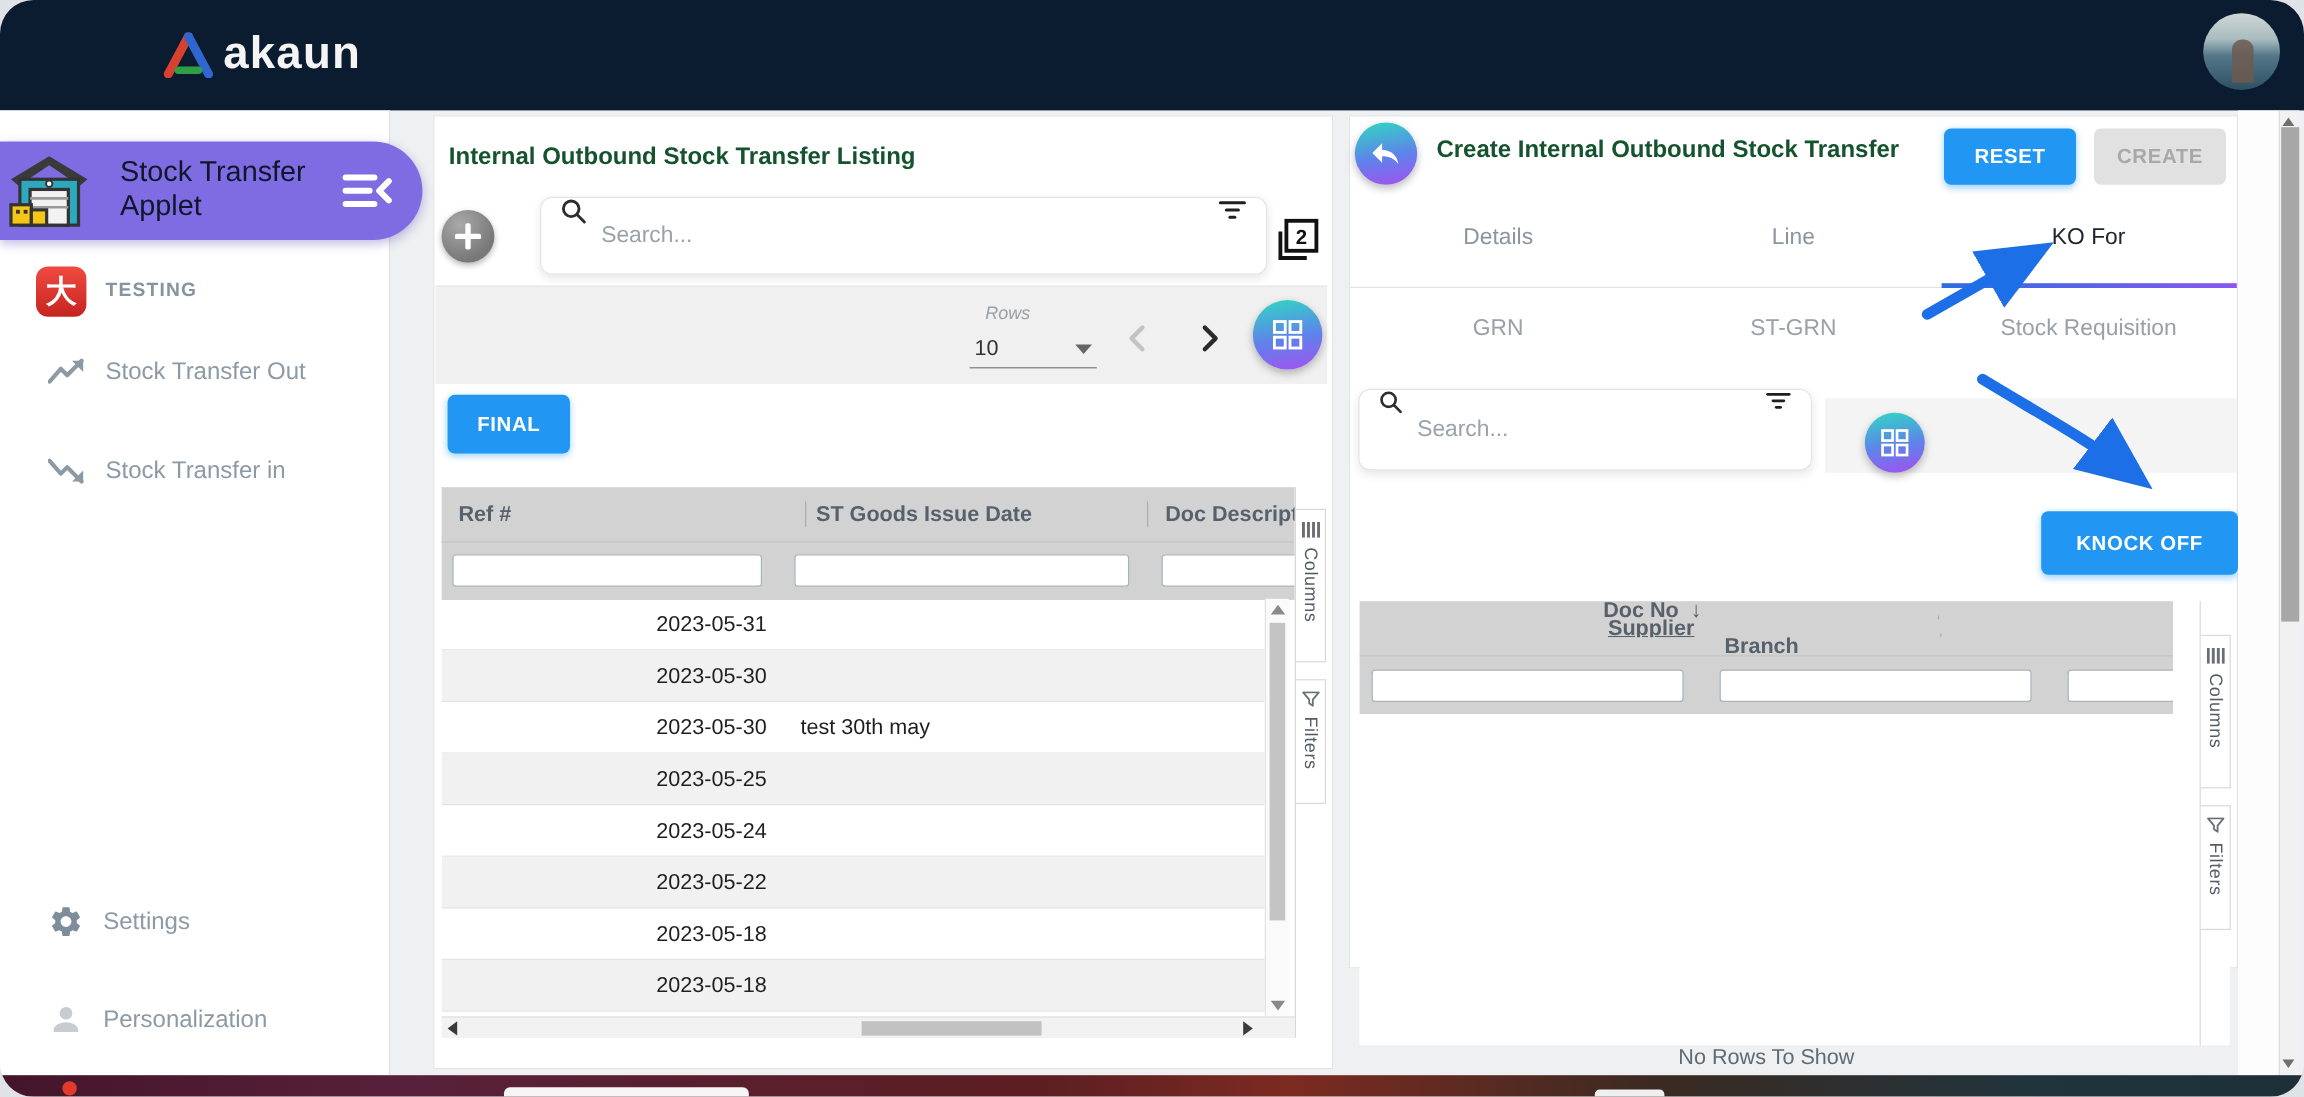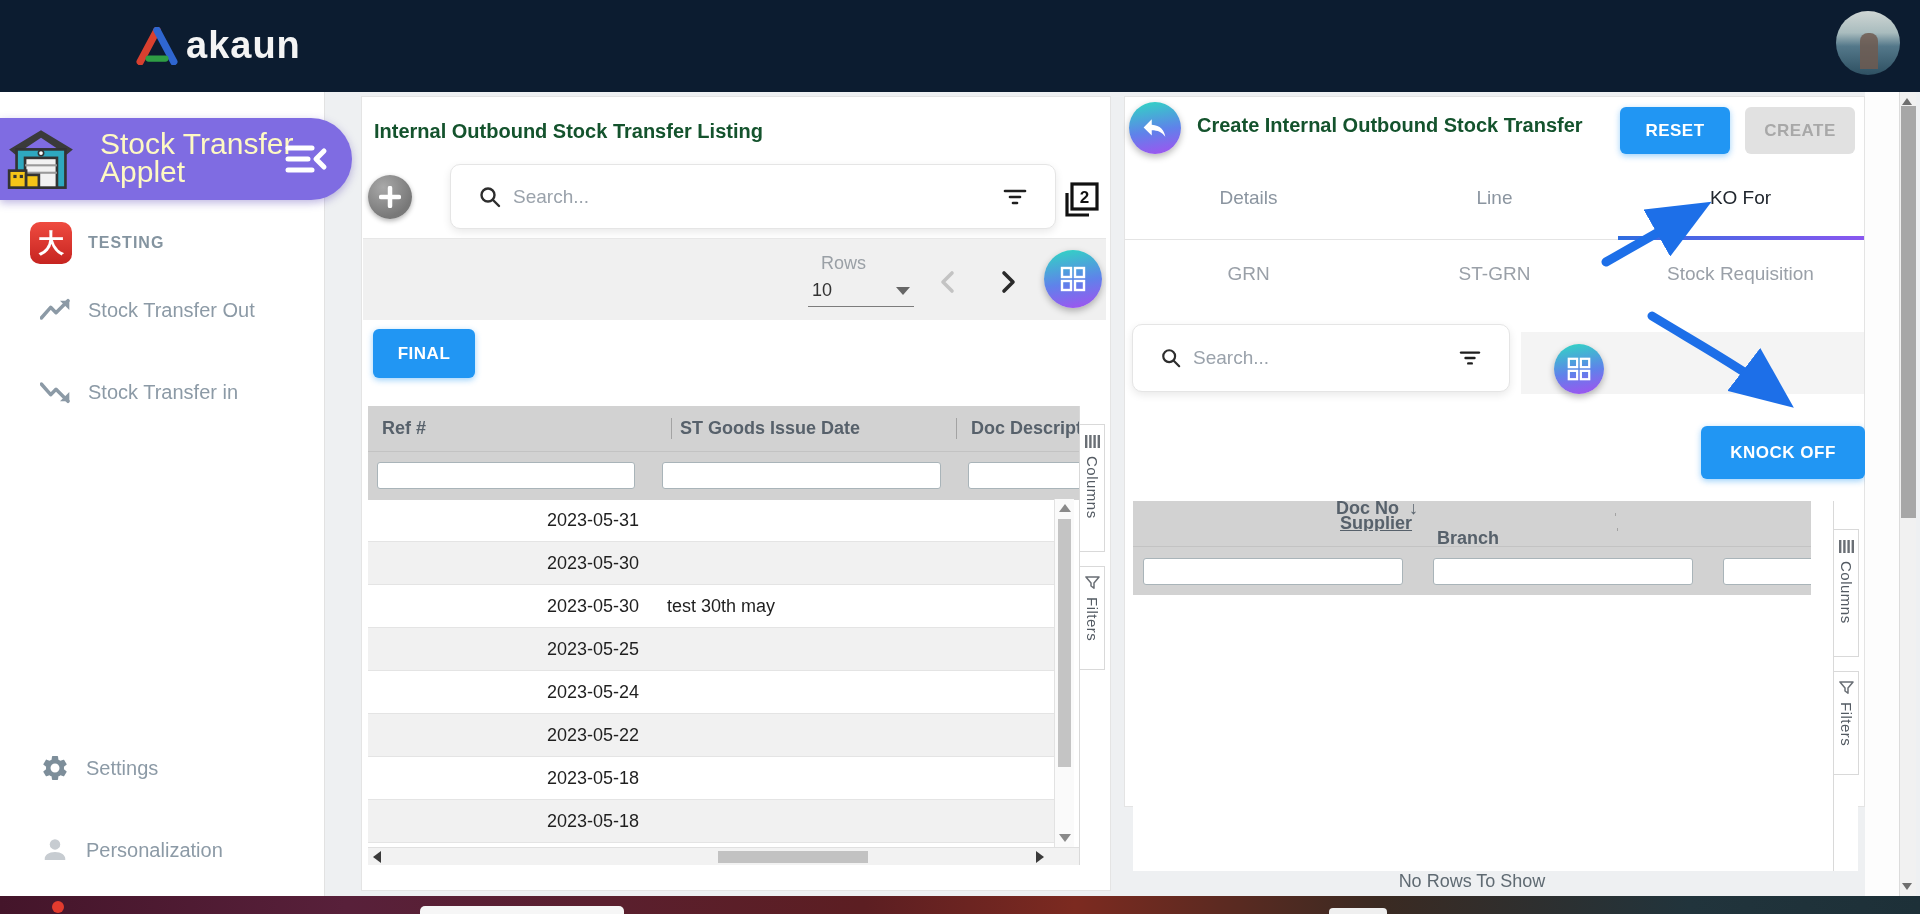--- a/index.html
+++ b/index.html
@@ -1,32 +1,32 @@
 <!DOCTYPE html>
 <html><head>
 <meta charset="utf-8">
 <style>
   html,body{margin:0;padding:0;background:#dfe2e6;}
   .screen{position:relative;width:1920px;height:914px;overflow:hidden;background:#eef0f2;
-    font-family:"Liberation Sans",sans-serif;-webkit-font-smoothing:antialiased;}
+    font-family:"Liberation Sans",sans-serif;border-radius:28px;-webkit-font-smoothing:antialiased;}
   .abs{position:absolute;}
 
   
   .topbar{left:0;top:0;width:1920px;height:92px;background:#0c1c30;}
   .brand{left:136px;top:24px;display:flex;align-items:center;gap:8px;}
   .brand-text{color:#f4f4f4;font-size:38px;font-weight:700;letter-spacing:1px;}
   .avatar{left:1836px;top:11px;width:64px;height:64px;border-radius:50%;
     background:linear-gradient(180deg,#cfd6d4 0%,#a9bcbe 34%,#54788a 55%,#2e5062 100%);overflow:hidden;}
   .avatar::after{content:"";position:absolute;left:24px;top:22px;width:18px;height:36px;border-radius:8px 8px 0 0;background:#6e5a50;opacity:.85;}
 
   
   .sidebar{left:0;top:92px;width:325px;height:804px;background:#fff;border-right:1px solid #e2e2e2;box-sizing:border-box;}
   .applet-pill{left:0;top:118px;width:352px;height:82px;background:#7f6ce2;border-radius:0 44px 44px 0;
     box-shadow:0 3px 9px rgba(70,50,170,.35);z-index:3;}
-  .applet-title{left:100px;top:12px;color:#fef9c3;font-size:30px;line-height:28px;font-weight:500;}
+  .applet-title{left:100px;top:12px;color:#0f172a;font-size:24px;line-height:28px;font-weight:500;}
   .menu-open{left:282px;top:21px;width:46px;height:40px;}
   .wh-icon{left:6px;top:8px;width:70px;height:68px;}
   .side-item{display:flex;align-items:center;gap:16px;color:#8c9aa6;font-size:20px;}
   .si-testing{left:30px;top:222px;}
   .testing-icon{width:42px;height:42px;border-radius:10px;background:linear-gradient(180deg,#ef4b40,#c62420);
     color:#fff;display:flex;align-items:center;justify-content:center;font-size:26px;font-weight:700;}
   .testing-label{font-size:16px;font-weight:700;letter-spacing:1px;color:#8494a0;}
   .si-out{left:40px;top:298px;}
   .si-in{left:40px;top:380px;}
   .si-settings{left:40px;top:753px;}
@@ -35,35 +35,35 @@
   
   .card{background:#fff;border:1px solid #e4e4e4;box-sizing:border-box;}
   .listing-card{left:361px;top:96px;width:750px;height:795px;}
   .create-card{left:1124px;top:96px;width:741px;height:711px;}
   .right-gutter{left:1865px;top:92px;width:34px;height:804px;background:#fdfdfd;}
 
   .panel-title{font-size:20px;font-weight:600;color:#14532d;}
 
   
   .searchbox{background:#fff;border:1px solid #e5e5e5;border-radius:10px;box-shadow:0 3px 8px rgba(0,0,0,.09);
-    display:flex;align-items:center;padding:0 28px;gap:10px;box-sizing:border-box;}
+    display:flex;padding:0 16px;gap:10px;box-sizing:border-box;}
   .searchbox input{border:none;outline:none;flex:1;font-size:19px;color:#333;font-family:inherit;background:transparent;}
   .searchbox input::placeholder{color:#9aa2ab;}
   .icon-btn{cursor:pointer;}
 
   
   .plus-btn{left:6px;top:78px;width:44px;height:44px;border-radius:50%;
     background:radial-gradient(circle at 35% 28%,#a9a9a9,#787878 70%);box-shadow:0 2px 5px rgba(0,0,0,.3);
     display:flex;align-items:center;justify-content:center;}
   .grad-btn{border-radius:50%;background:linear-gradient(170deg,#2fd8c2 0%,#5f82ea 55%,#a450f0 100%);
     box-shadow:0 3px 7px rgba(0,0,0,.28);display:flex;align-items:center;justify-content:center;}
 
   
   .rows-strip{left:1px;top:141px;width:743px;height:81px;background:#f0f0f0;border-top:1px solid #e7e7e7;}
-  .rows-label{left:458px;top:14px;font-size:18px;color:#9aa0a6;}
+  .rows-label{left:458px;top:14px;font-size:15px;color:#9aa0a6;font-style:italic;}
   .rows-select{left:445px;top:36px;width:106px;border-bottom:1px solid #7c7c7c;height:32px;display:flex;align-items:center;justify-content:space-between;font-size:18px;color:#333;padding:0 4px;box-sizing:border-box;}
   .caret{width:0;height:0;border-left:7px solid transparent;border-right:7px solid transparent;border-top:8px solid #666;}
   .pg-chev{top:30px;width:26px;height:26px;}
   .pg-prev{left:572px;color:#c3c3c3;}
   .pg-next{left:632px;color:#2a2a2a;}
   .grid-btn-listing{left:681px;top:11px;width:58px;height:58px;}
 
   .btn-blue{background:#2196f3;color:#fff;font-weight:700;font-size:17px;letter-spacing:.5px;
     border:none;border-radius:6px;box-shadow:0 2px 6px rgba(33,150,243,.45);
     display:flex;align-items:center;justify-content:center;font-family:inherit;cursor:pointer;}

